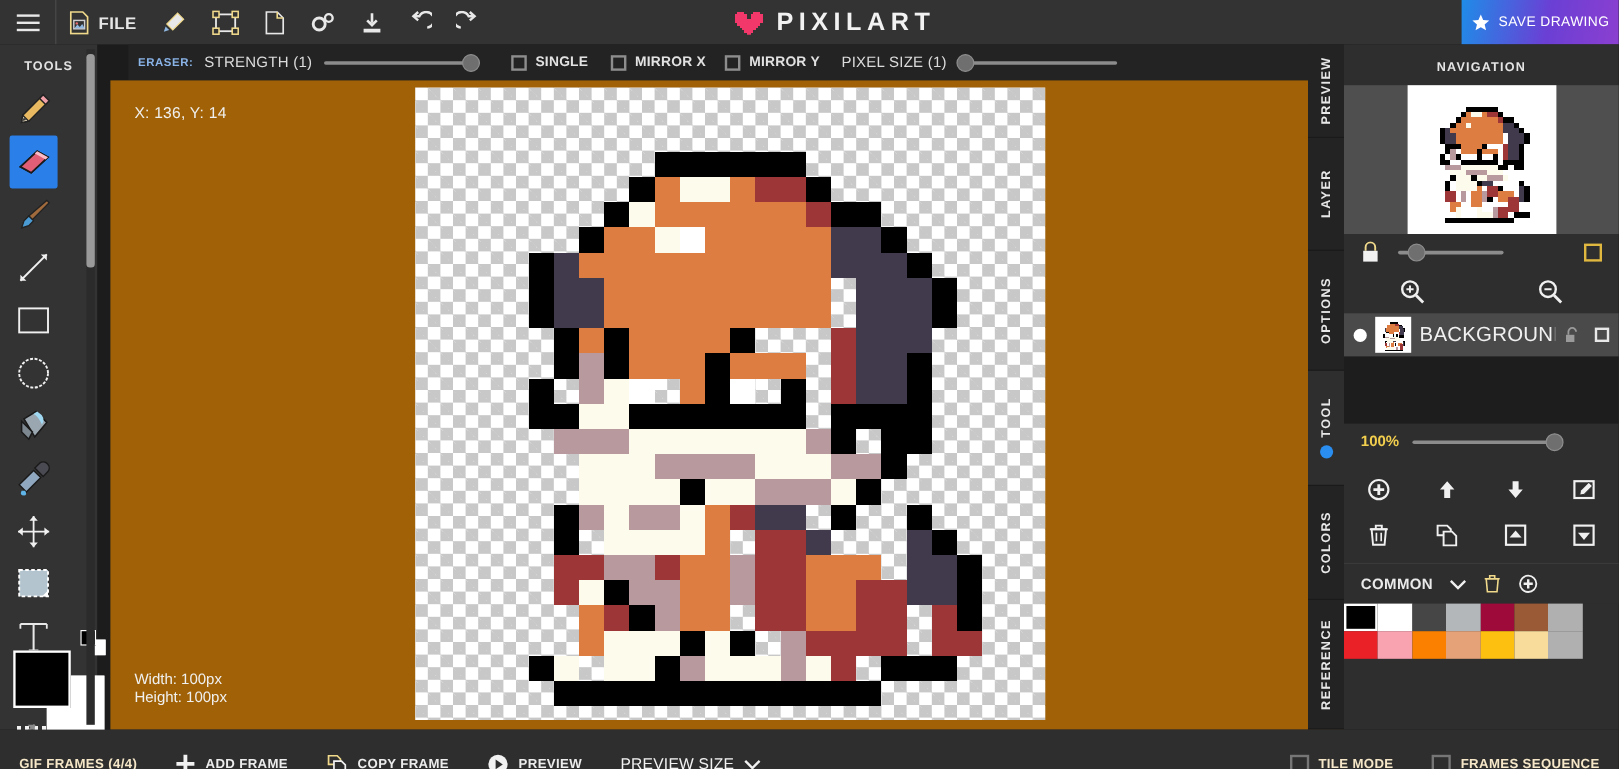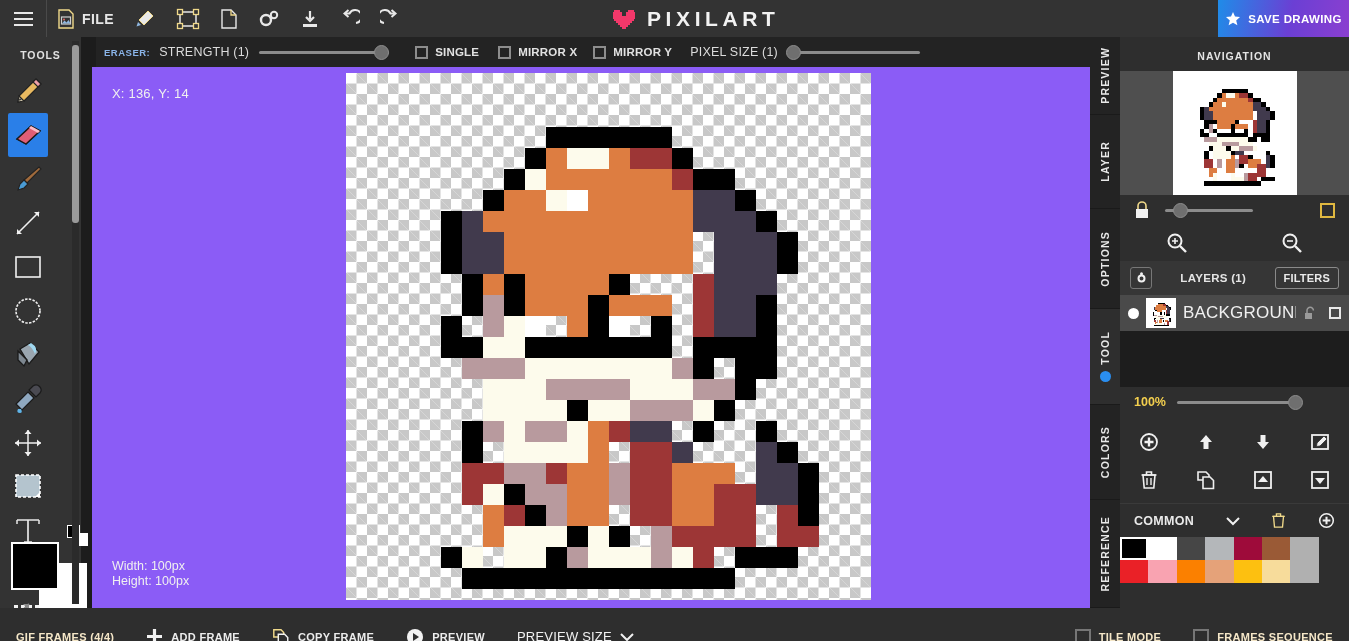--- a/index.html
+++ b/index.html
@@ -28,25 +28,25 @@
 
   .logo { position: absolute; left: 612px; top: 0; height: 37px;
     display: flex; align-items: center; gap: 11px; }
   .logo-text { color: #f2f2f2; font-size: 21px; font-weight: bold; letter-spacing: 4.6px; }
 
   .save-btn {
     position: absolute; right: 0; top: 0; width: 131px; height: 37px;
     background: linear-gradient(100deg, #1f8ce8 0%, #6b3fd4 55%, #8b3fd0 100%);
     display: flex; align-items: center; justify-content: center; gap: 7px; cursor: pointer;
   }
-  .save-btn .lbl { color: #fff; font-size: 11.5px; font-weight: bold; letter-spacing: .35px; }
+  .save-btn .lbl { color: #fff; font-size: 11.5px; font-weight: normal; letter-spacing: .35px; }
 
   
   .optbar {
-    position: absolute; top: 37px; left: 96px; width: 1020px; height: 30px;
+    position: absolute; top: 37px; left: 107px; width: 1020px; height: 30px;
     background: #232323; display: flex; align-items: center; padding-left: 8px;
   }
   .opt-eraser { color: #8ab4e8; font-size: 9.5px; font-weight: bold; letter-spacing: .5px; }
   .opt-strength { color: #dcdcdc; font-size: 12.5px; margin-left: 9px; letter-spacing: .2px; }
   .slider { position: relative; height: 14px; display: flex; align-items: center; }
   .slider .track { height: 3px; background: #8c8c8c; border-radius: 2px; }
   .slider .knob { position: absolute; width: 15px; height: 15px; border-radius: 50%;
     background: #6f6f6f; border: 1px solid #8d8d8d; }
   .chk { width: 13px; height: 13px; border: 2px solid #8d8d8d; background: transparent; cursor: pointer; }
   .opt-chk-label { color: #e2e2e2; font-size: 11.5px; font-weight: bold; margin-left: 7px; letter-spacing: .2px; }
@@ -71,21 +71,21 @@
   .sw-white { position: absolute; left: 33px; top: 46px; width: 48px; height: 48px;
     background: #fff; border: 2px solid #fff; cursor: pointer; }
   .sw-mini { position: absolute; left: 61px; top: 8px; width: 22px; height: 22px; cursor: pointer; }
   .sw-mini .m1 { position: absolute; left: 0; top: 0; width: 13px; height: 13px; background: #000; border: 1.5px solid #fff; }
   .sw-mini .m2 { position: absolute; left: 8px; top: 8px; width: 13px; height: 13px; background: #fff; border: 1.5px solid #fff; }
   .sw-swap { position: absolute; left: 6px; top: 82px; width: 22px; height: 22px; cursor: pointer; }
 
   
   .canvas-area {
     position: absolute; top: 67px; left: 92px; width: 1028px; height: 541px;
-    background: #8b5cf6; overflow: hidden;
+    background: #a16207; overflow: hidden;
   }
   .coord { position: absolute; left: 20px; top: 19px; color: #f0f0f0; font-size: 13px; letter-spacing: .2px; }
   .dims { position: absolute; left: 20px; top: 492px; color: #f0f0f0; font-size: 12.5px; line-height: 14.5px; }
   .canvas-wrap {
     position: absolute; left: 254px; top: 6px; width: 525px; height: 527px;
     background-image:
       linear-gradient(45deg, #c8c8c8 25%, transparent 25%, transparent 75%, #c8c8c8 75%),
       linear-gradient(45deg, #c8c8c8 25%, #ffffff 25%, #ffffff 75%, #c8c8c8 75%);
     background-size: 21px 21px;
     background-position: 0 0, 10.5px 10.5px;
@@ -126,21 +126,21 @@
     white-space: nowrap; letter-spacing: .2px; }
 
   .opacity-row { height: 30px; display: flex; align-items: center; padding: 0 14px; gap: 11px; }
   .opacity-val { color: #f3cf4e; font-size: 12.5px; font-weight: bold; }
 
   .layer-actions { padding: 6px 0 4px; }
   .la-row { height: 38px; display: flex; align-items: center; justify-content: space-around; }
   .la-btn { width: 28px; height: 28px; display: flex; align-items: center; justify-content: center; cursor: pointer; }
 
   .pal-head { height: 34px; background: #2e2e2e; display: flex; align-items: center;
-    padding: 0 14px; gap: 14px; border-top: 1px solid #3a3a3a; justify-content: space-between; }
+    padding: 0 14px; gap: 14px; border-top: 1px solid #3a3a3a; }
   .pal-name { color: #eaeaea; font-size: 12.5px; font-weight: bold; letter-spacing: .3px; }
   .pal-grid { display: flex; flex-wrap: wrap; width: 199px; margin-left: 0; }
   .pal-sw { width: 28.4px; height: 23px; cursor: pointer; }
 
   
   .bottombar { position: absolute; bottom: 0; left: 0; width: 1349px; height: 33px;
     background: #2e2e2e; display: flex; align-items: center; }
   .bb-item { height: 33px; display: flex; align-items: center; gap: 8px; padding: 0 16px; cursor: pointer; margin-top: 24px; }
   .bb-lbl { color: #f5e7c8; font-size: 11px; font-weight: bold; letter-spacing: .3px; }
   .bb-lbl.w { color: #ececec; }
@@ -740,30 +740,20 @@
         <path d="M14 14 l6 6" stroke="#f0f0f0" stroke-width="2.4"></path>
         <path d="M9 6 v6 M6 9 h6" stroke="#f0f0f0" stroke-width="1.6"></path>
       </svg>
       <svg width="22" height="22" viewBox="0 0 22 22">
         <circle cx="9" cy="9" r="6.5" fill="none" stroke="#f0f0f0" stroke-width="2"></circle>
         <path d="M14 14 l6 6" stroke="#f0f0f0" stroke-width="2.4"></path>
         <path d="M6 9 h6" stroke="#f0f0f0" stroke-width="1.6"></path>
       </svg>
     </div>
 
-    <div class="layers-head">
-      <div class="gear-btn">
-        <svg width="13" height="13" viewBox="0 0 13 13">
-          <circle cx="6.5" cy="6.5" r="3" fill="none" stroke="#f0f0f0" stroke-width="2"></circle>
-          <circle cx="6.5" cy="1.8" r="1.5" fill="#f0f0f0"></circle>
-        </svg>
-      </div>
-      <span class="layers-lbl">LAYERS (1)</span>
-      <div class="filters-btn">FILTERS</div>
-    </div>
 
     <div class="layer-list">
       <div class="layer-row">
         <div class="layer-vis"></div>
         <div class="layer-thumb">
           <svg width="27" height="27" viewBox="0 0 50 50" shape-rendering="crispEdges">
             <g fill="#000000">
               <rect x="19" y="5" width="12" height="2"></rect>
               <rect x="15" y="9" width="4" height="2"></rect>
                 <rect x="33" y="9" width="4" height="2"></rect>

